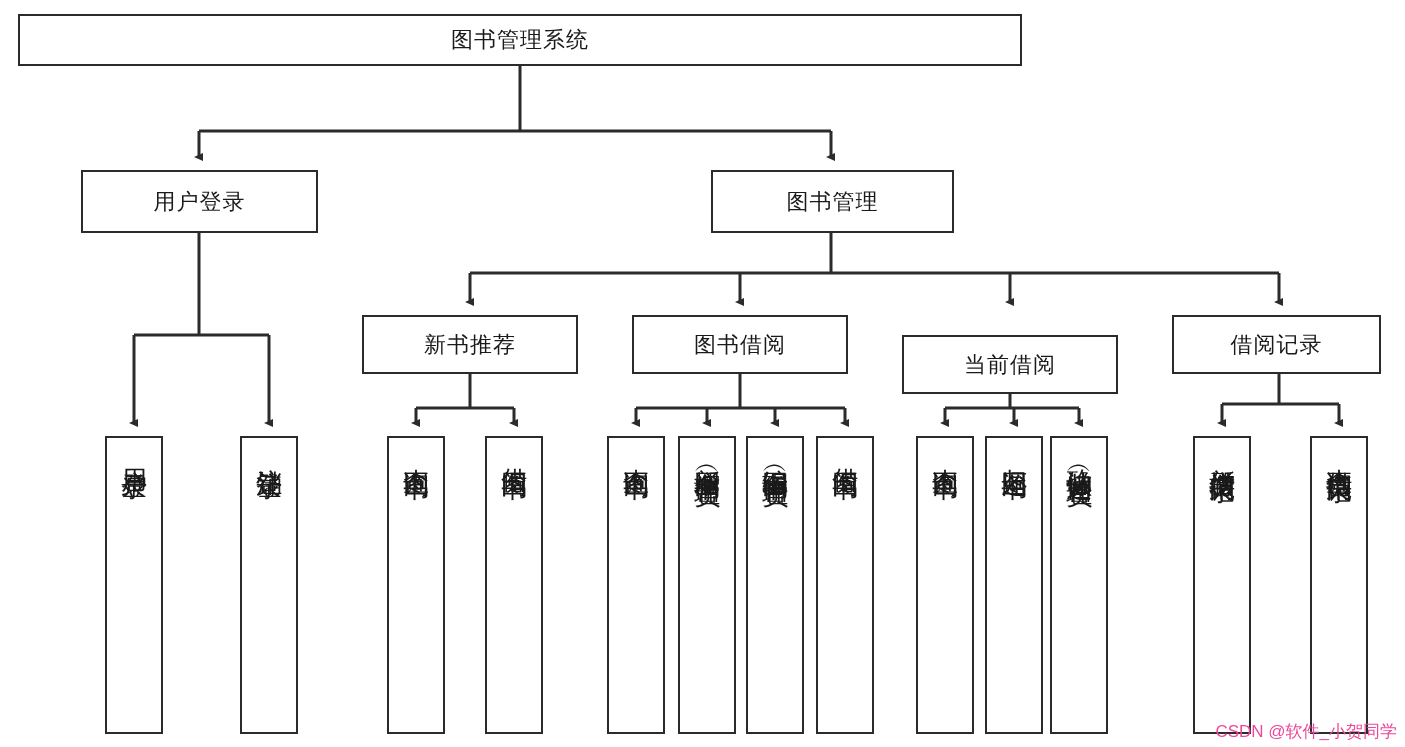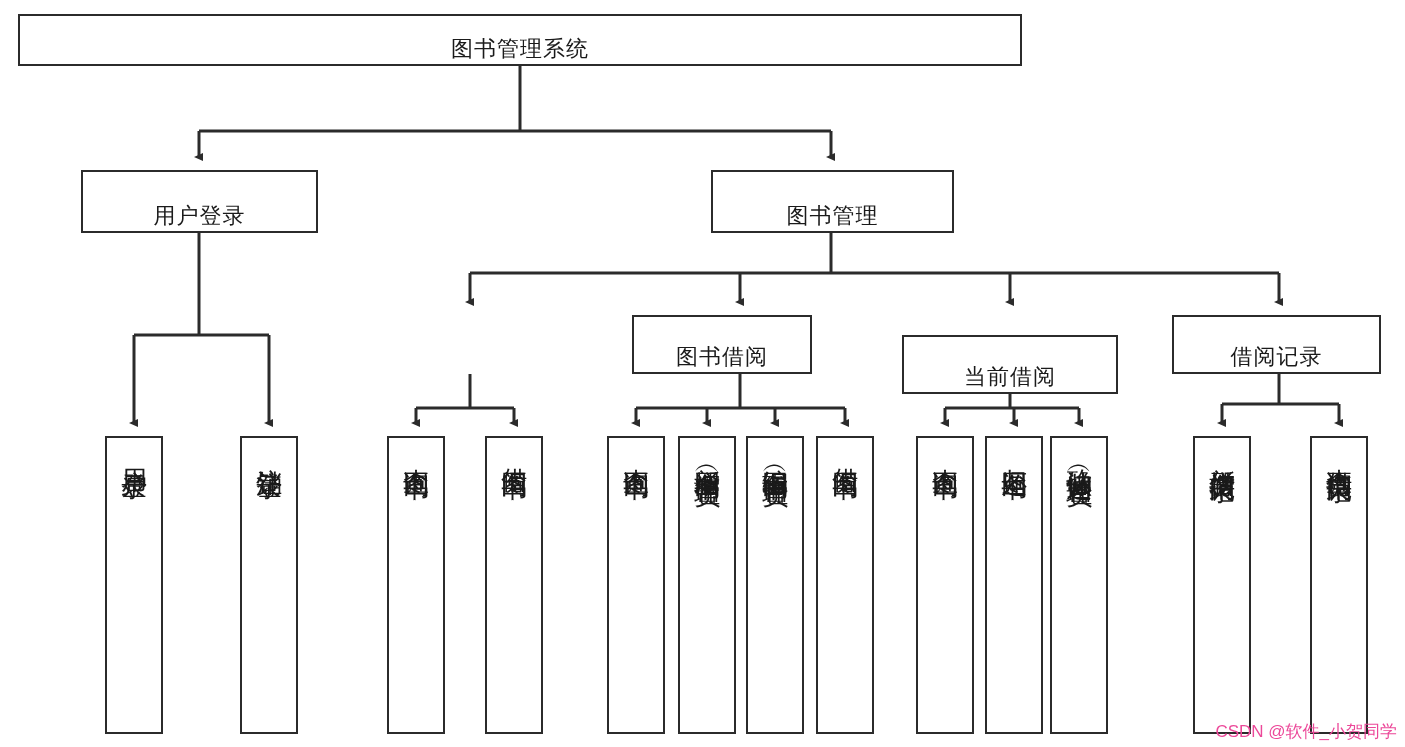--- a/index.html
+++ b/index.html
@@ -25,21 +25,21 @@
     width: 1405px;
     height: 747px;
     pointer-events: none;
   }
   .node {
     position: absolute;
     box-sizing: border-box;
     border: 2px solid #2b2b2b;
     background: #ffffff;
     display: flex;
-    align-items: flex-end;
+    align-items: center;
     justify-content: center;
     color: #1a1a1a;
   }
   .node.h {
     
     font-size: 22px;
     letter-spacing: 1px;
   }
   .node.v {
     
@@ -129,22 +129,25 @@
   </div>
 
   <div class="node h" style="left:81px; top:170px; width:237px; height:63px;">
     <span class="label">用户登录</span>
   </div>
 
   <div class="node h" style="left:711px; top:170px; width:243px; height:63px;">
     <span class="label">图书管理</span>
   </div>
 
-
-  <div class="node h" style="left:632px; top:315px; width:180px; height:59px;">
+  <div class="node h" style="left:362px; top:315px; width:216px; height:59px;">
+    <span class="label">新书推荐</span>
+  </div>
+
+  <div class="node h" style="left:632px; top:315px; width:216px; height:59px;">
     <span class="label">图书借阅</span>
   </div>
 
   <div class="node h" style="left:902px; top:315px; width:216px; height:59px;margin-top:20px;">
     <span class="label">当前借阅</span>
   </div>
 
   <div class="node h" style="left:1172px; top:315px; width:209px; height:59px;">
     <span class="label">借阅记录</span>
   </div>

